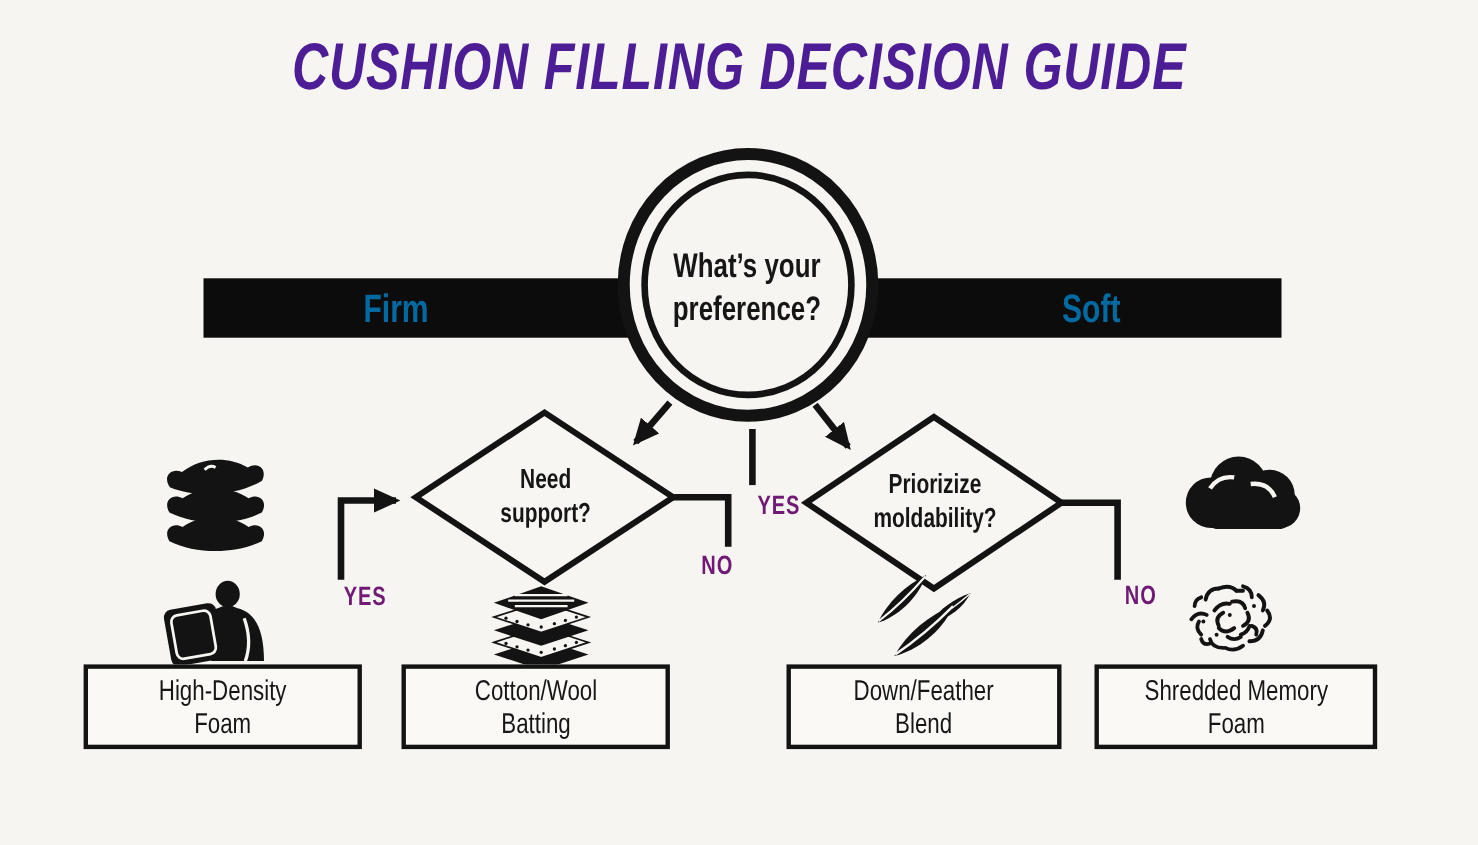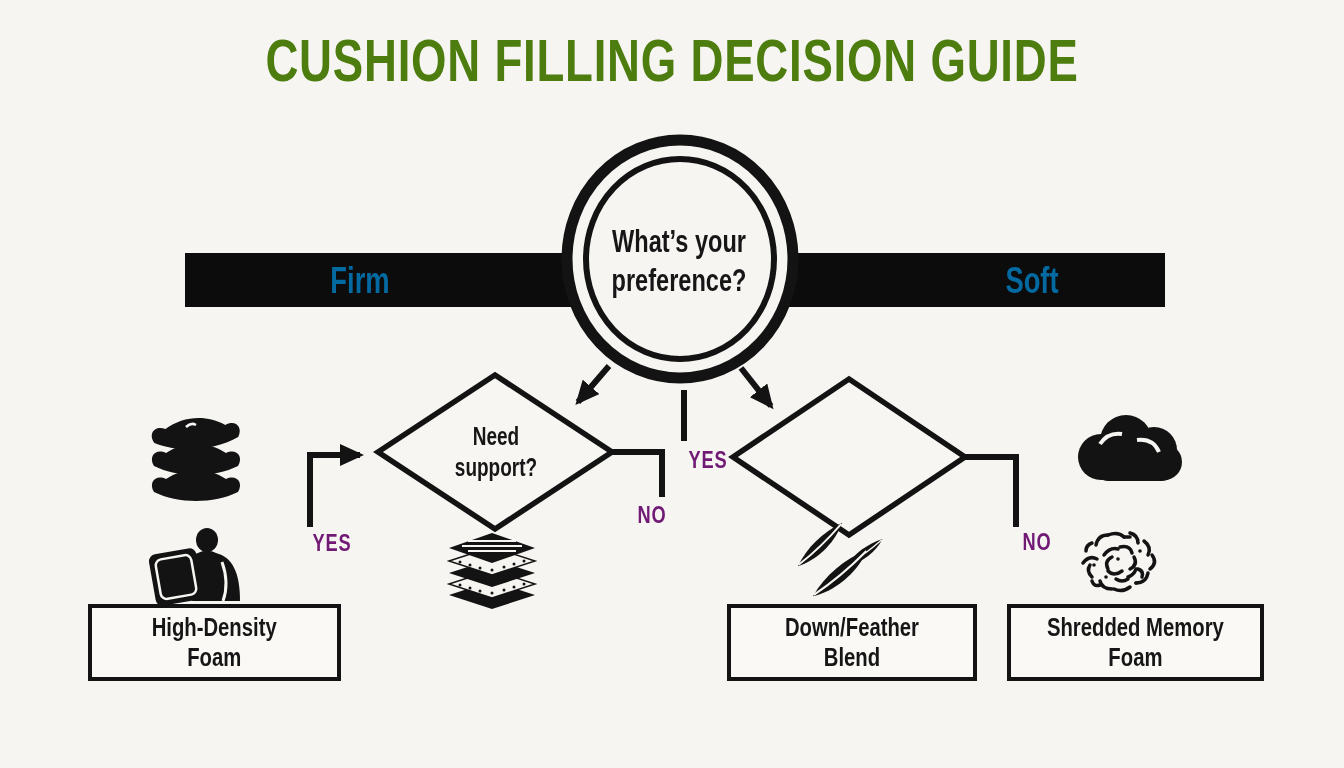--- a/index.html
+++ b/index.html
@@ -6,30 +6,30 @@
   .stage{
     position:relative;width:1344px;height:768px;overflow:hidden;
     background:#f7f5f2;
     font-family:"Liberation Sans","DejaVu Sans",sans-serif;
     color:#121212;
   }
   .svg-layer{position:absolute;left:0;top:0;z-index:1;}
   .txt{position:absolute;z-index:2;transform:translate(-50%,-50%);
        text-align:center;white-space:nowrap;font-weight:bold;}
   .cond{display:inline-block;transform:scaleX(0.76);transform-origin:center;}
-  .title{top:60px;left:672px;font-size:60px;letter-spacing:1px;color:#4d7c0f;}
+  .title{top:60px;left:672px;font-size:60px;letter-spacing:1px;color:#4c1d95;font-style:italic;}
   .bar-label{top:281px;font-size:36px;color:#0369a1;}
   .circle-text{top:262px;left:679px;font-size:31px;line-height:1.25;color:#161616;}
   .diamond-text{font-size:25px;line-height:1.22;color:#161616;}
   .yn{font-size:24px;letter-spacing:1px;color:#701a75;}
   .outcome{
     position:absolute;z-index:2;height:69px;border:4px solid #131313;
     background:#faf9f6;display:flex;flex-direction:column;align-items:center;
-    justify-content:center;font-weight:bold;font-size:26px;line-height:1.15;
-    text-align:center;color:#161616;margin-left:12px;
+    justify-content:center;font-weight:normal;font-size:26px;line-height:1.15;
+    text-align:center;color:#161616;
   }
   .outcome .cond{transform:scaleX(0.78);}
 </style>
 </head>
 <body>
 
 <div class="stage">
 
   <svg class="svg-layer" width="1344" height="768" viewBox="0 0 1344 768">
     <defs>
@@ -161,51 +161,59 @@
     </g>
   </svg>
 
   <div class="txt title">
     <span class="cond">CUSHION FILLING DECISION GUIDE</span>
   </div>
 
   <div class="txt bar-label" style="left:360px;">
     <span class="cond">Firm</span>
   </div>
-  <div class="txt bar-label" style="left:1032px;">
+  <div class="txt bar-label" style="left:992px;">
     <span class="cond">Soft</span>
   </div>
 
   <div class="txt diamond-text" style="left:496px;top:451px;">
     <span class="cond"><span>Need</span><br>
     <span>support?</span></span>
   </div>
 
   <div class="txt circle-text">
     <span class="cond"><span>What’s your</span><br>
     <span>preference?</span></span>
   </div>
+  <div class="txt diamond-text" style="left:850px;top:456px;">
+    <span class="cond"><span>Priorizize</span><br>
+    <span>moldability?</span></span>
+  </div>
 
   <div class="txt yn" style="left:332px;top:543px;">
     <span class="cond">YES</span>
   </div>
   <div class="txt yn" style="left:652px;top:515px;">
     <span class="cond">NO</span>
   </div>
   <div class="txt yn" style="left:708px;top:460px;">
     <span class="cond">YES</span>
   </div>
   <div class="txt yn" style="left:1037px;top:542px;">
     <span class="cond">NO</span>
   </div>
 
   <div class="outcome" style="left:76px;top:604px;width:245px;">
     <span class="cond"><span>High-Density</span><br>
     <span>Foam</span></span>
   </div>
+  <div class="outcome" style="left:365px;top:604px;width:236px;">
+    <span class="cond"><span>Cotton/Wool</span><br>
+    <span>Batting</span></span>
+  </div>
   <div class="outcome" style="left:715px;top:604px;width:242px;">
     <span class="cond"><span>Down/Feather</span><br>
     <span>Blend</span></span>
   </div>
   <div class="outcome" style="left:995px;top:604px;width:249px;align-items:center;">
     <span class="cond"><span>Shredded Memory</span><br>
     <span>Foam</span></span>
   </div>
 
 </div>

